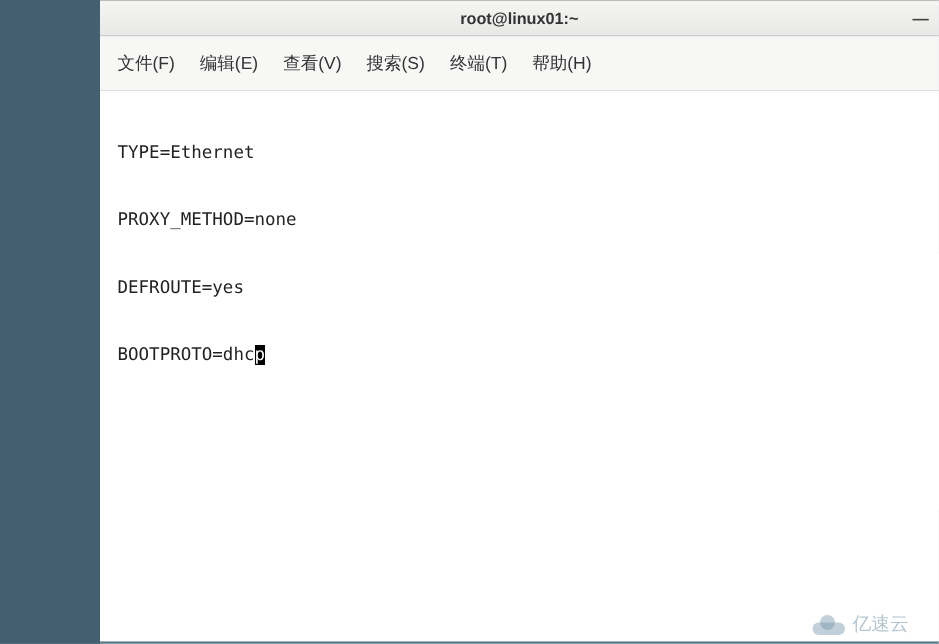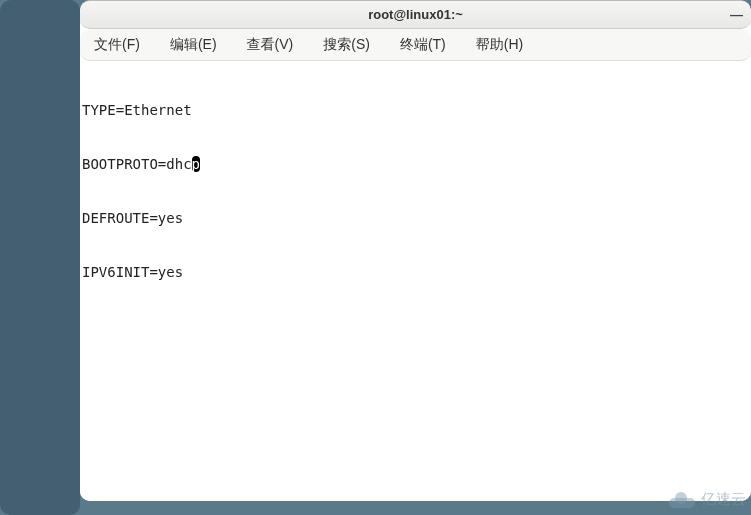--- a/index.html
+++ b/index.html
@@ -1,15 +1,15 @@
 <!DOCTYPE html>
 <html><head>
   <meta charset="utf-8">
   <style>
-    * { margin: 0; padding: 0; box-sizing: border-box; border-radius: 10px; }
+    * { margin: 0; padding: 0; box-sizing: border-box; }
     body {
       font-family: sans-serif;
       background: #5a7a8a;
       width: 751px;
       height: 515px;
       overflow: hidden;
       position: relative;
     }
     .desktop-strip {
       position: absolute;
@@ -44,53 +44,53 @@
       align-items: center;
     }
     .win-btn {
       font-size: 13px;
       color: #444;
       cursor: pointer;
       line-height: 1;
       font-weight: bold;
     }
     .menubar {
-      height: 32px;
+      height: 44px;
       background: #f7f7f6;
       border-bottom: 1px solid #ddd;
       display: flex;
       align-items: center;
       padding: 0 6px;
-      gap: 14px;
+      gap: 4px;
       font-size: 14px;
       color: #333;
     }
     .menu-item {
       padding: 2px 8px;
       cursor: pointer;
     }
     .terminal {
       background: #fff;
       color: #222;
       font-family: "DejaVu Sans Mono", "Courier New", monospace;
       font-size: 14px;
       line-height: 18px;
       padding: 4px 0 0 0;
       white-space: pre;
       height: 440px;
       overflow: hidden;
     }
-    .tline { padding: 0 2px; }
+    .tline { padding: 0 2px; margin-left: 12px; }
     .cursor-char {
       background: #000;
       color: #fff;
     }
     .watermark {
       position: absolute;
-      right: 5px;
+      right: 24px;
       bottom: 6px;
       font-size: 15px;
       color: rgba(120,150,170,0.55);
       display: flex;
       align-items: center;
       gap: 6px;
       pointer-events: none;
     }
     .watermark .cloud {
       width: 26px; height: 16px;
@@ -131,23 +131,23 @@
     <div class="menu-item">文件(F)</div>
     <div class="menu-item">编辑(E)</div>
     <div class="menu-item">查看(V)</div>
     <div class="menu-item">搜索(S)</div>
     <div class="menu-item">终端(T)</div>
     <div class="menu-item">帮助(H)</div>
   </div>
 
   <div class="terminal">
     <div class="tline">TYPE=Ethernet</div>
+    <div class="tline">PROXY_METHOD=none</div>
+    <div class="tline">DEFROUTE=yes</div>
     <div class="tline"><span>BOOTPROTO=dhc</span><span class="cursor-char">p</span></div>
-    <div class="tline">DEFROUTE=yes</div>
-    <div class="tline">IPV6INIT=yes</div>
     
     
     
     
     
     
     
     
     
     

